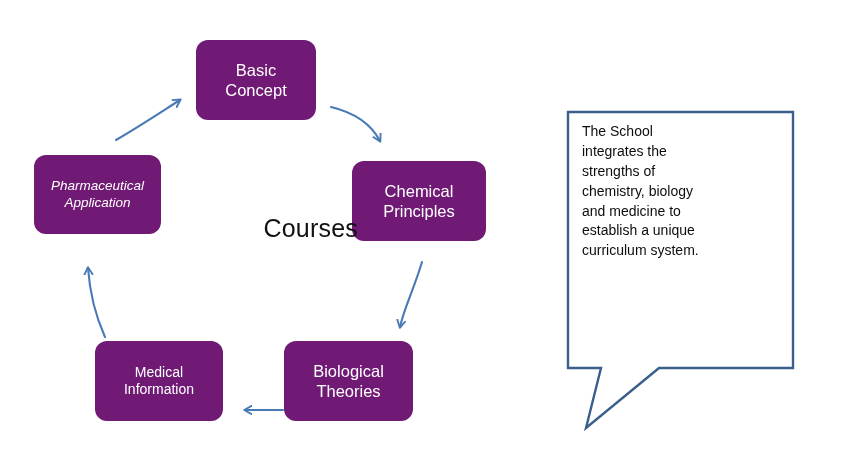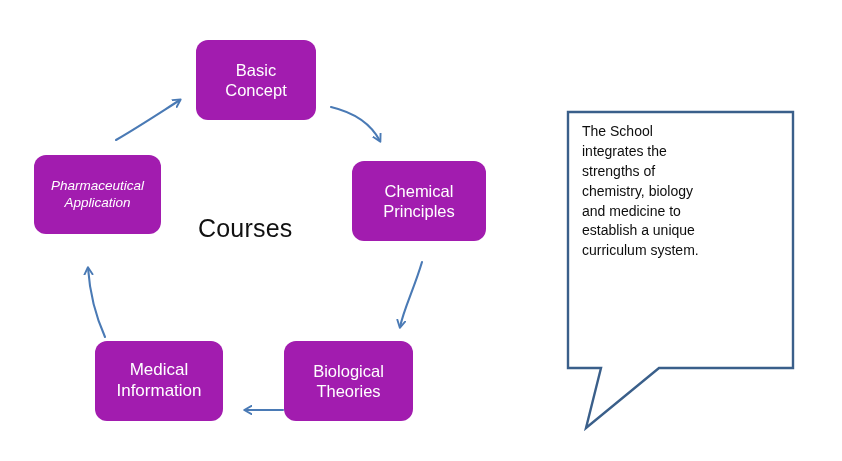--- a/index.html
+++ b/index.html
@@ -18,21 +18,21 @@
   }
   #canvas {
     position: absolute;
     left: 0;
     top: 0;
     width: 842px;
     height: 461px;
   }
   .node {
     position: absolute;
-    background: #a21caf;
+    background: #701a75;
     border-radius: 12px;
     color: #ffffff;
     display: flex;
     align-items: center;
     justify-content: center;
     text-align: center;
     line-height: 1.22;
     white-space: pre-line;
     box-sizing: border-box;
   }
@@ -43,33 +43,33 @@
   #node-chemical-principles {
     left: 352px; top: 161px; width: 134px; height: 80px;
     font-size: 16.5px;
   }
   #node-biological-theories {
     left: 284px; top: 341px; width: 129px; height: 80px;
     font-size: 16.5px;
   }
   #node-medical-information {
     left: 95px; top: 341px; width: 128px; height: 80px;
-    font-size: 17px;
+    font-size: 14px;
   }
   #node-pharmaceutical-application {
     left: 34px; top: 155px; width: 127px; height: 79px;
     font-size: 13.5px;
     font-style: italic;
   }
   #center-label {
     position: absolute;
     left: 198px;
     top: 214px;
     width: 160px;
-    text-align: left;
+    text-align: right;
     color: #111111;
     font-size: 25px;
     letter-spacing: 0.2px;
   }
   .svg-layer {
     position: absolute;
     left: 0; top: 0;
     width: 842px; height: 461px;
     pointer-events: none;
   }

